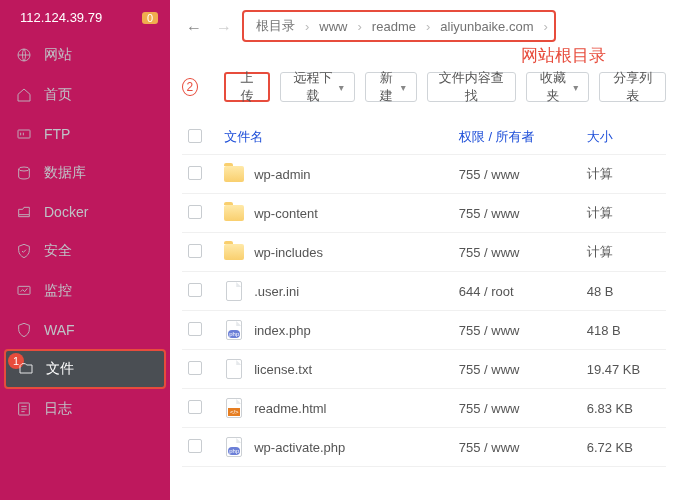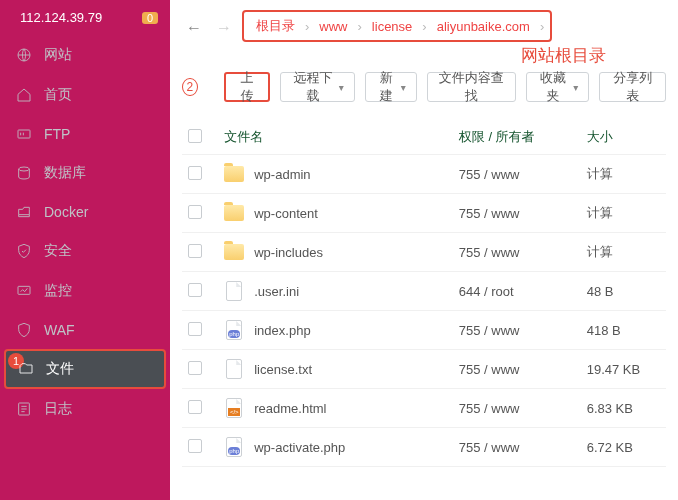--- a/index.html
+++ b/index.html
@@ -13,33 +13,33 @@
 .sb-item.active { background: #4a4e53; color: #fff; border: 2px solid #e74c3c; border-radius: 4px; margin: 0 4px; padding: 9px 12px; }
 .sb-item .ico { width: 16px; height: 16px; display: inline-flex; align-items: center; justify-content: center; opacity: .85; }
 .sb-item svg { width: 16px; height: 16px; stroke: currentColor; fill: none; stroke-width: 1.5; }
 .red-circle-num { position: absolute; top: 2px; left: 2px; width: 16px; height: 16px; background: #e74c3c; color: #fff; border-radius: 50%; font-size: 11px; display: flex; align-items: center; justify-content: center; }
 
 .main { flex: 1; background: #fff; padding: 10px 12px 0 12px; display: flex; flex-direction: column; }
 
 .crumb-row { display: flex; align-items: center; gap: 6px; position: relative; }
 .nav-arrow { width: 24px; height: 28px; display: flex; align-items: center; justify-content: center; color: #888; cursor: pointer; }
 .crumb { display: flex; align-items: center; border: 2px solid #e74c3c; border-radius: 4px; height: 32px; padding: 0 4px; }
-.crumb-item { padding: 0 8px; font-size: 13px; color: #ef4444; cursor: pointer; }
+.crumb-item { padding: 0 8px; font-size: 13px; color: #737373; cursor: pointer; }
 .crumb-sep { color: #bbb; font-size: 13px; padding: 0 2px; }
 .red-label { position: absolute; color: #e74c3c; font-size: 17px; top: 34px; right: 60px; font-weight: 500; }
 
 .toolbar { display: flex; align-items: center; gap: 10px; margin-top: 30px; position: relative; }
 .step2 { width: 18px; height: 18px; border: 1.5px solid #e74c3c; border-radius: 50%; color: #e74c3c; font-size: 12px; display: flex; align-items: center; justify-content: center; }
 .btn { border: 1px solid #d0d4d8; background: #fff; color: #555; font-size: 13px; height: 30px; padding: 0 10px; border-radius: 3px; cursor: pointer; display: inline-flex; align-items: center; gap: 4px; }
 .btn.highlight { border: 2px solid #e74c3c; margin-left: 16px; }
 .caret { font-size: 10px; color: #888; }
 
 .table { margin-top: 18px; width: 100%; border-collapse: collapse; }
 .table th, .table td { text-align: left; font-size: 13px; padding: 8px 6px; border-bottom: 1px solid #f0f0f0; color: #555; }
-.table th { font-weight: 500; color: #14532d; }
+.table th { font-weight: 500; color: #1d4ed8; }
 .col-chk { width: 34px; }
 .col-name { width: 220px; }
 .col-perm { width: 120px; }
 .col-size { width: 80px; }
 .chk { width: 14px; height: 14px; border: 1px solid #c8ccd0; display: inline-block; border-radius: 2px; }
 .file-cell { display: flex; align-items: center; gap: 10px; }
 .ficon { width: 20px; height: 22px; display: inline-flex; align-items: center; justify-content: center; }
 .folder { width: 20px; height: 16px; background: linear-gradient(#ffe9a8,#f9cf6e); border-radius: 2px; position: relative; }
 .folder::before { content:""; position:absolute; top:-3px; left:0; width:9px; height:3px; background:#f9cf6e; border-radius:2px 2px 0 0;}
 .doc { width: 16px; height: 20px; background:#fff; border:1px solid #ccd0d4; border-radius:2px; position:relative; }
@@ -152,21 +152,21 @@
 
 <div class="main">
   <div class="crumb-row">
     <div class="nav-arrow">←</div>
     <div class="nav-arrow" style="opacity:.4">→</div>
     <div class="crumb" id="crumb">
         <span class="crumb-item">根目录</span>
         <span class="crumb-sep">›</span>
         <span class="crumb-item">www</span>
         <span class="crumb-sep">›</span>
-        <span class="crumb-item">license</span>
+        <span class="crumb-item">readme</span>
         <span class="crumb-sep">›</span>
         <span class="crumb-item">aliyunbaike.com</span>
         <span class="crumb-sep">›</span>
       </div>
     <div class="red-label">网站根目录</div>
   </div>
 
   <div class="toolbar">
     <div class="step2">2</div>
     <button class="btn highlight">上传</button>

